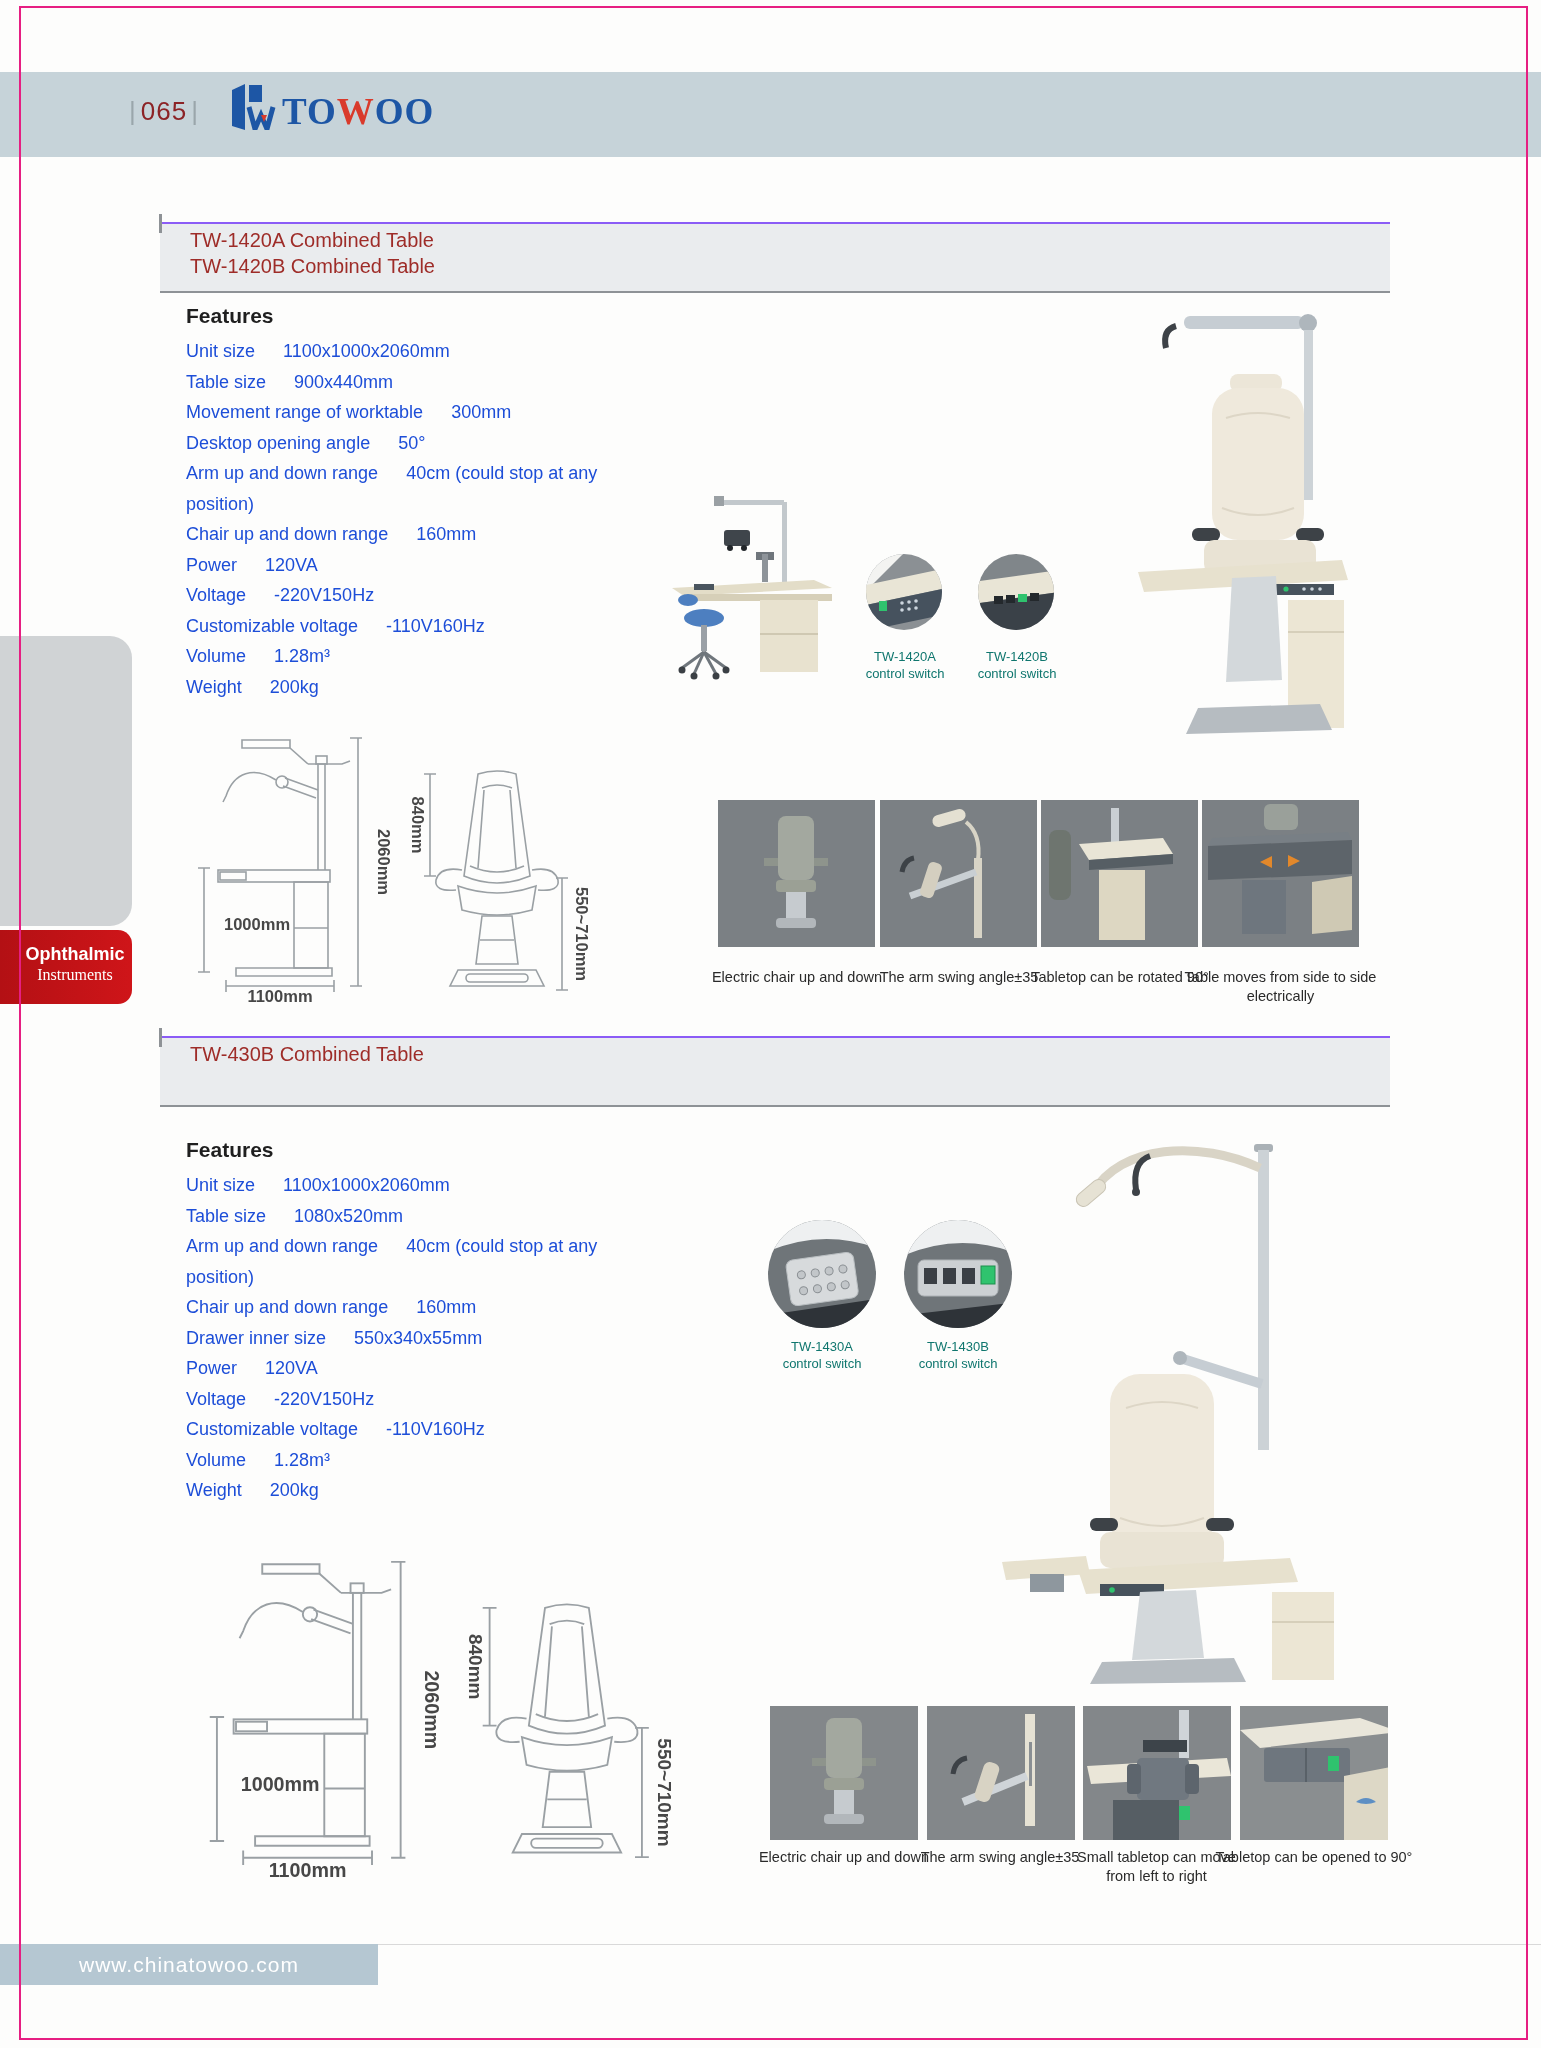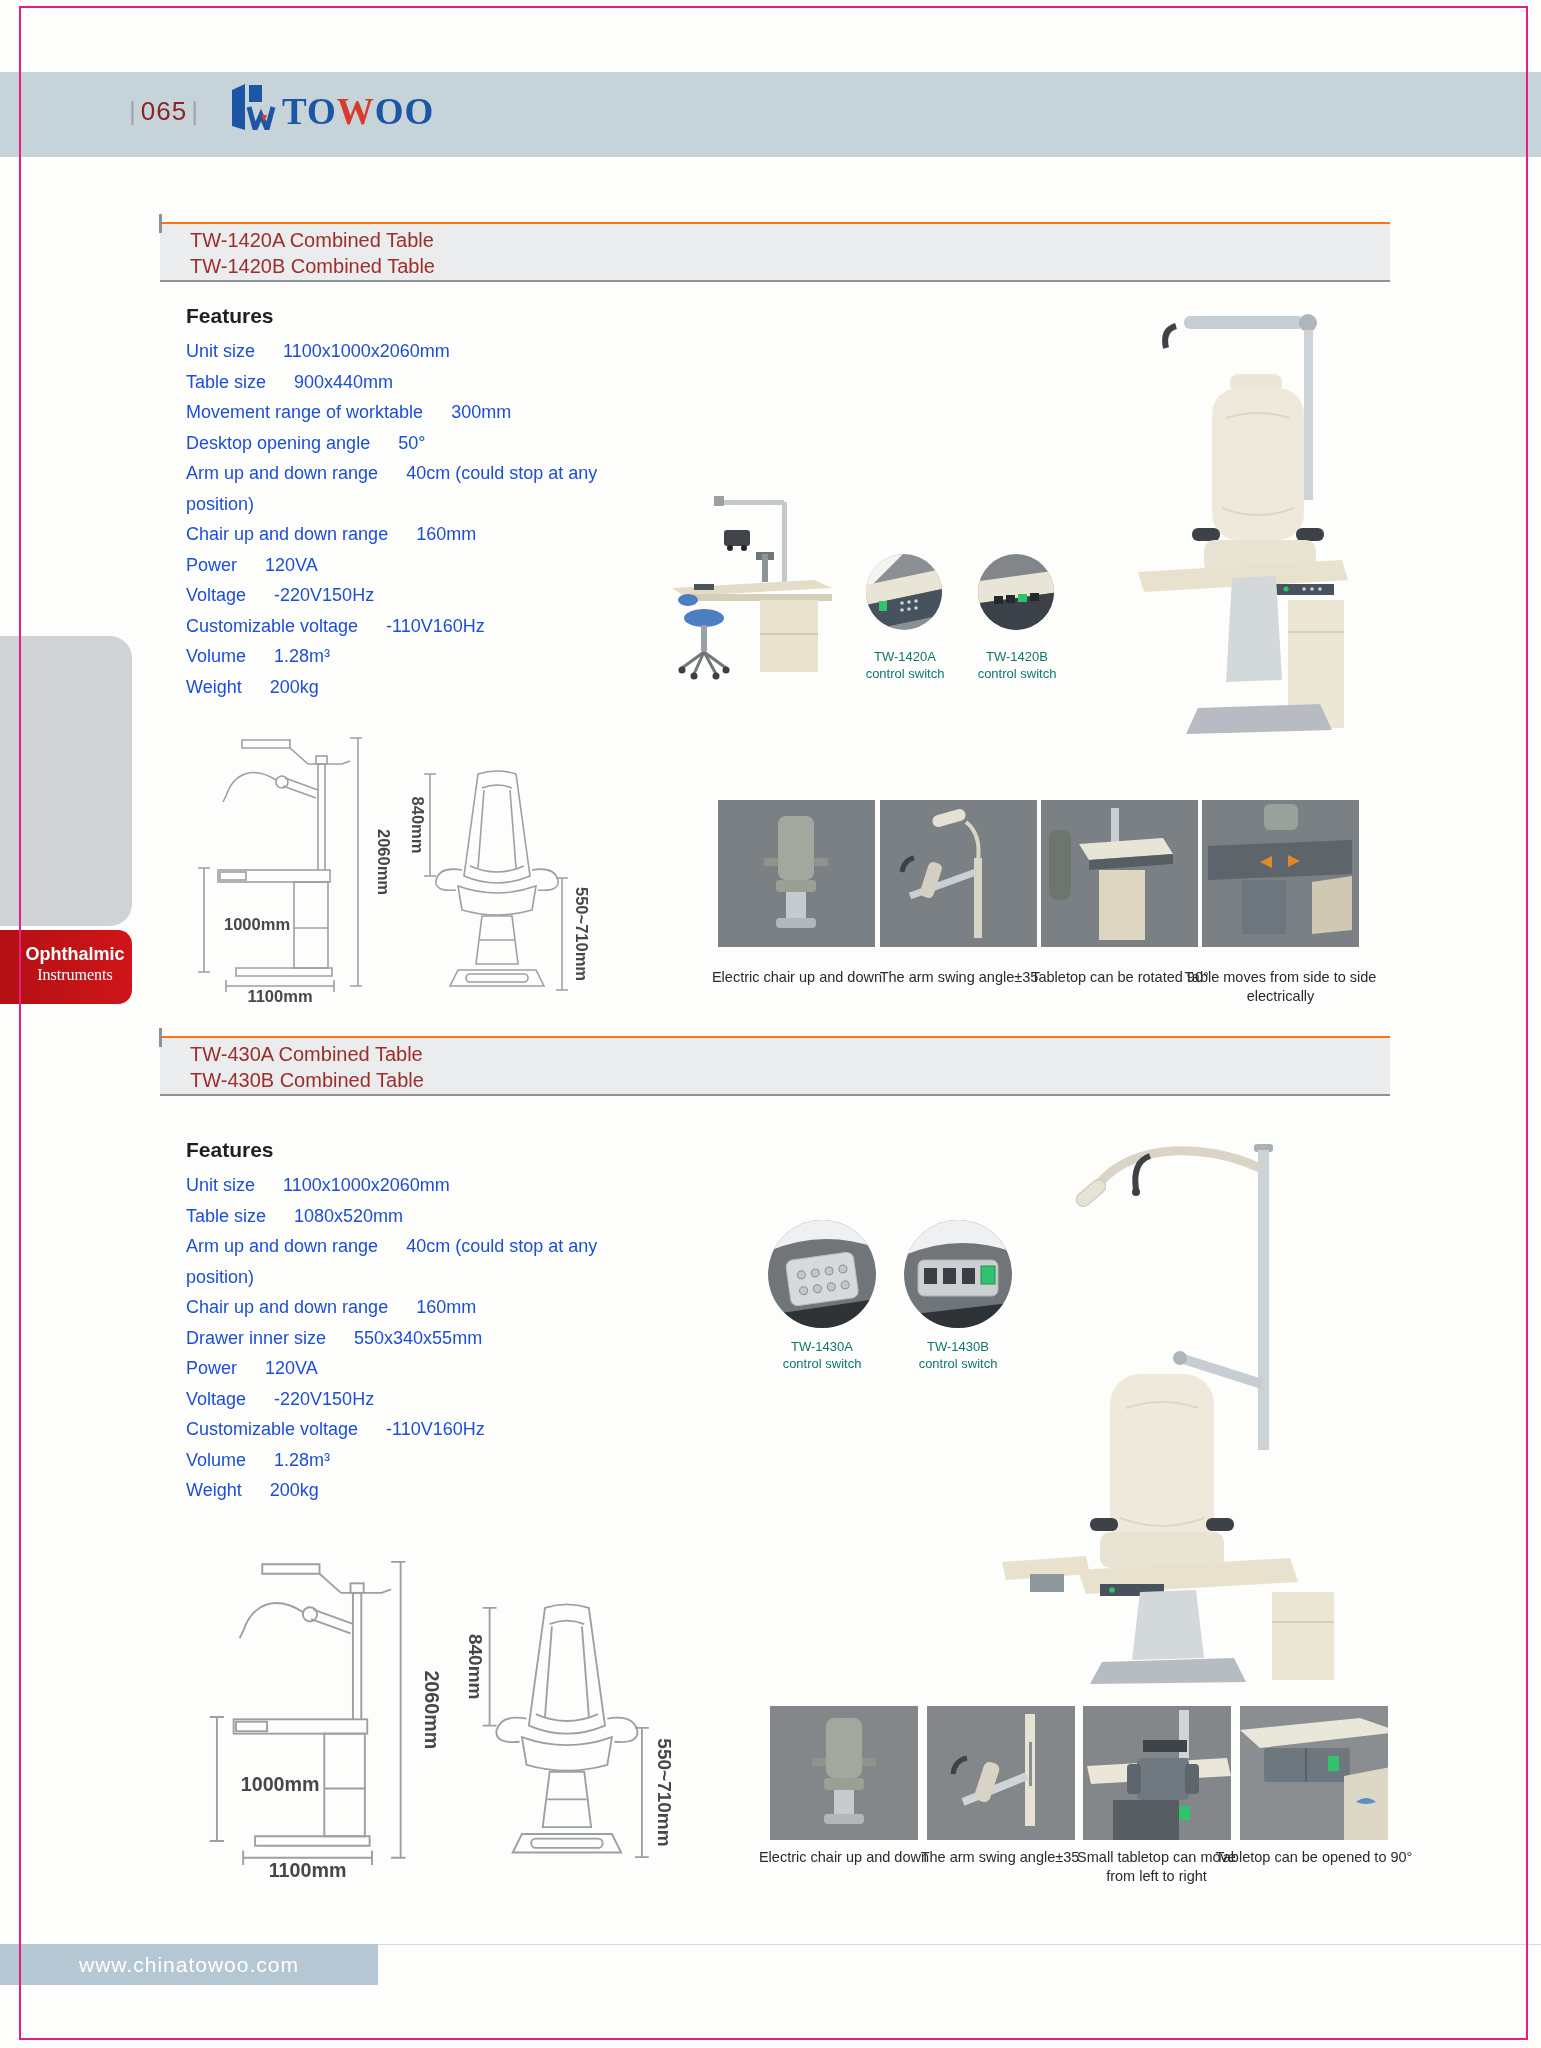--- a/index.html
+++ b/index.html
@@ -19,21 +19,21 @@
   #logo-word .red{color:#d93a2b;}
 
   
   #gray-tab{left:0;top:636px;width:132px;height:290px;background:#d0d3d5;border-radius:0 22px 22px 0;z-index:5;}
   #red-tab{left:0;top:930px;width:132px;height:74px;background:linear-gradient(90deg,#b31014,#cf1519);border-radius:0 14px 14px 0;z-index:6;
            color:#fff;text-align:center;padding-top:14px;box-sizing:border-box;padding-left:18px;}
   #red-tab .l1{font-size:18px;font-weight:bold;line-height:21px;}
   #red-tab .l2{font-family:"Liberation Serif",serif;font-size:16px;line-height:19px;}
 
   
-  .title-bar{left:160px;width:1230px;height:60px;background:#eaecee;border-top:2px solid #f97316;border-bottom:2px solid #8e9296;box-sizing:border-box;}
+  .title-bar{left:160px;width:1230px;height:71px;background:#eaecee;border-top:2px solid #8b5cf6;border-bottom:2px solid #8e9296;box-sizing:border-box;}
   .title-bar .tick{position:absolute;left:-1px;top:-10px;width:3px;height:19px;background:#8e9296;}
   .title-bar .tt{padding:3px 0 0 30px;font-size:20px;line-height:26px;color:#9e2c28;}
   #title-bar-1{top:222px;}
   #title-bar-2{top:1036px;}
 
   
   .features{width:585px;}
   #features-1{left:186px;top:304px;}
   #features-2{left:186px;top:1138px;}
   .features h3{margin:0 0 8px 0;font-size:21px;color:#1f1f1f;}
@@ -326,21 +326,20 @@
       <path d="M30,26 v102 M24,26 h12 M24,128 h12"></path>
       <text class="dim-text" transform="translate(12,77) rotate(90)" text-anchor="middle" stroke="none">840mm</text>
       <path d="M162,130 v112 M156,130 h12 M156,242 h12"></path>
       <text class="dim-text" transform="translate(176,186) rotate(90)" text-anchor="middle" stroke="none">550~710mm</text>
     </svg>
   </div>
 
   <div class="abs title-bar" id="title-bar-2">
     <div class="tick"></div>
     <div class="tt">
-      <div>TW-430A Combined Table</div>
       <div>TW-430B Combined Table</div>
     </div>
   </div>
 
   <div class="abs features" id="features-2">
     <h3>Features</h3>
     <div class="feat-row">
         <span class="fl">Unit size</span>
         <span class="fv">1100x1000x2060mm</span>
       </div>

